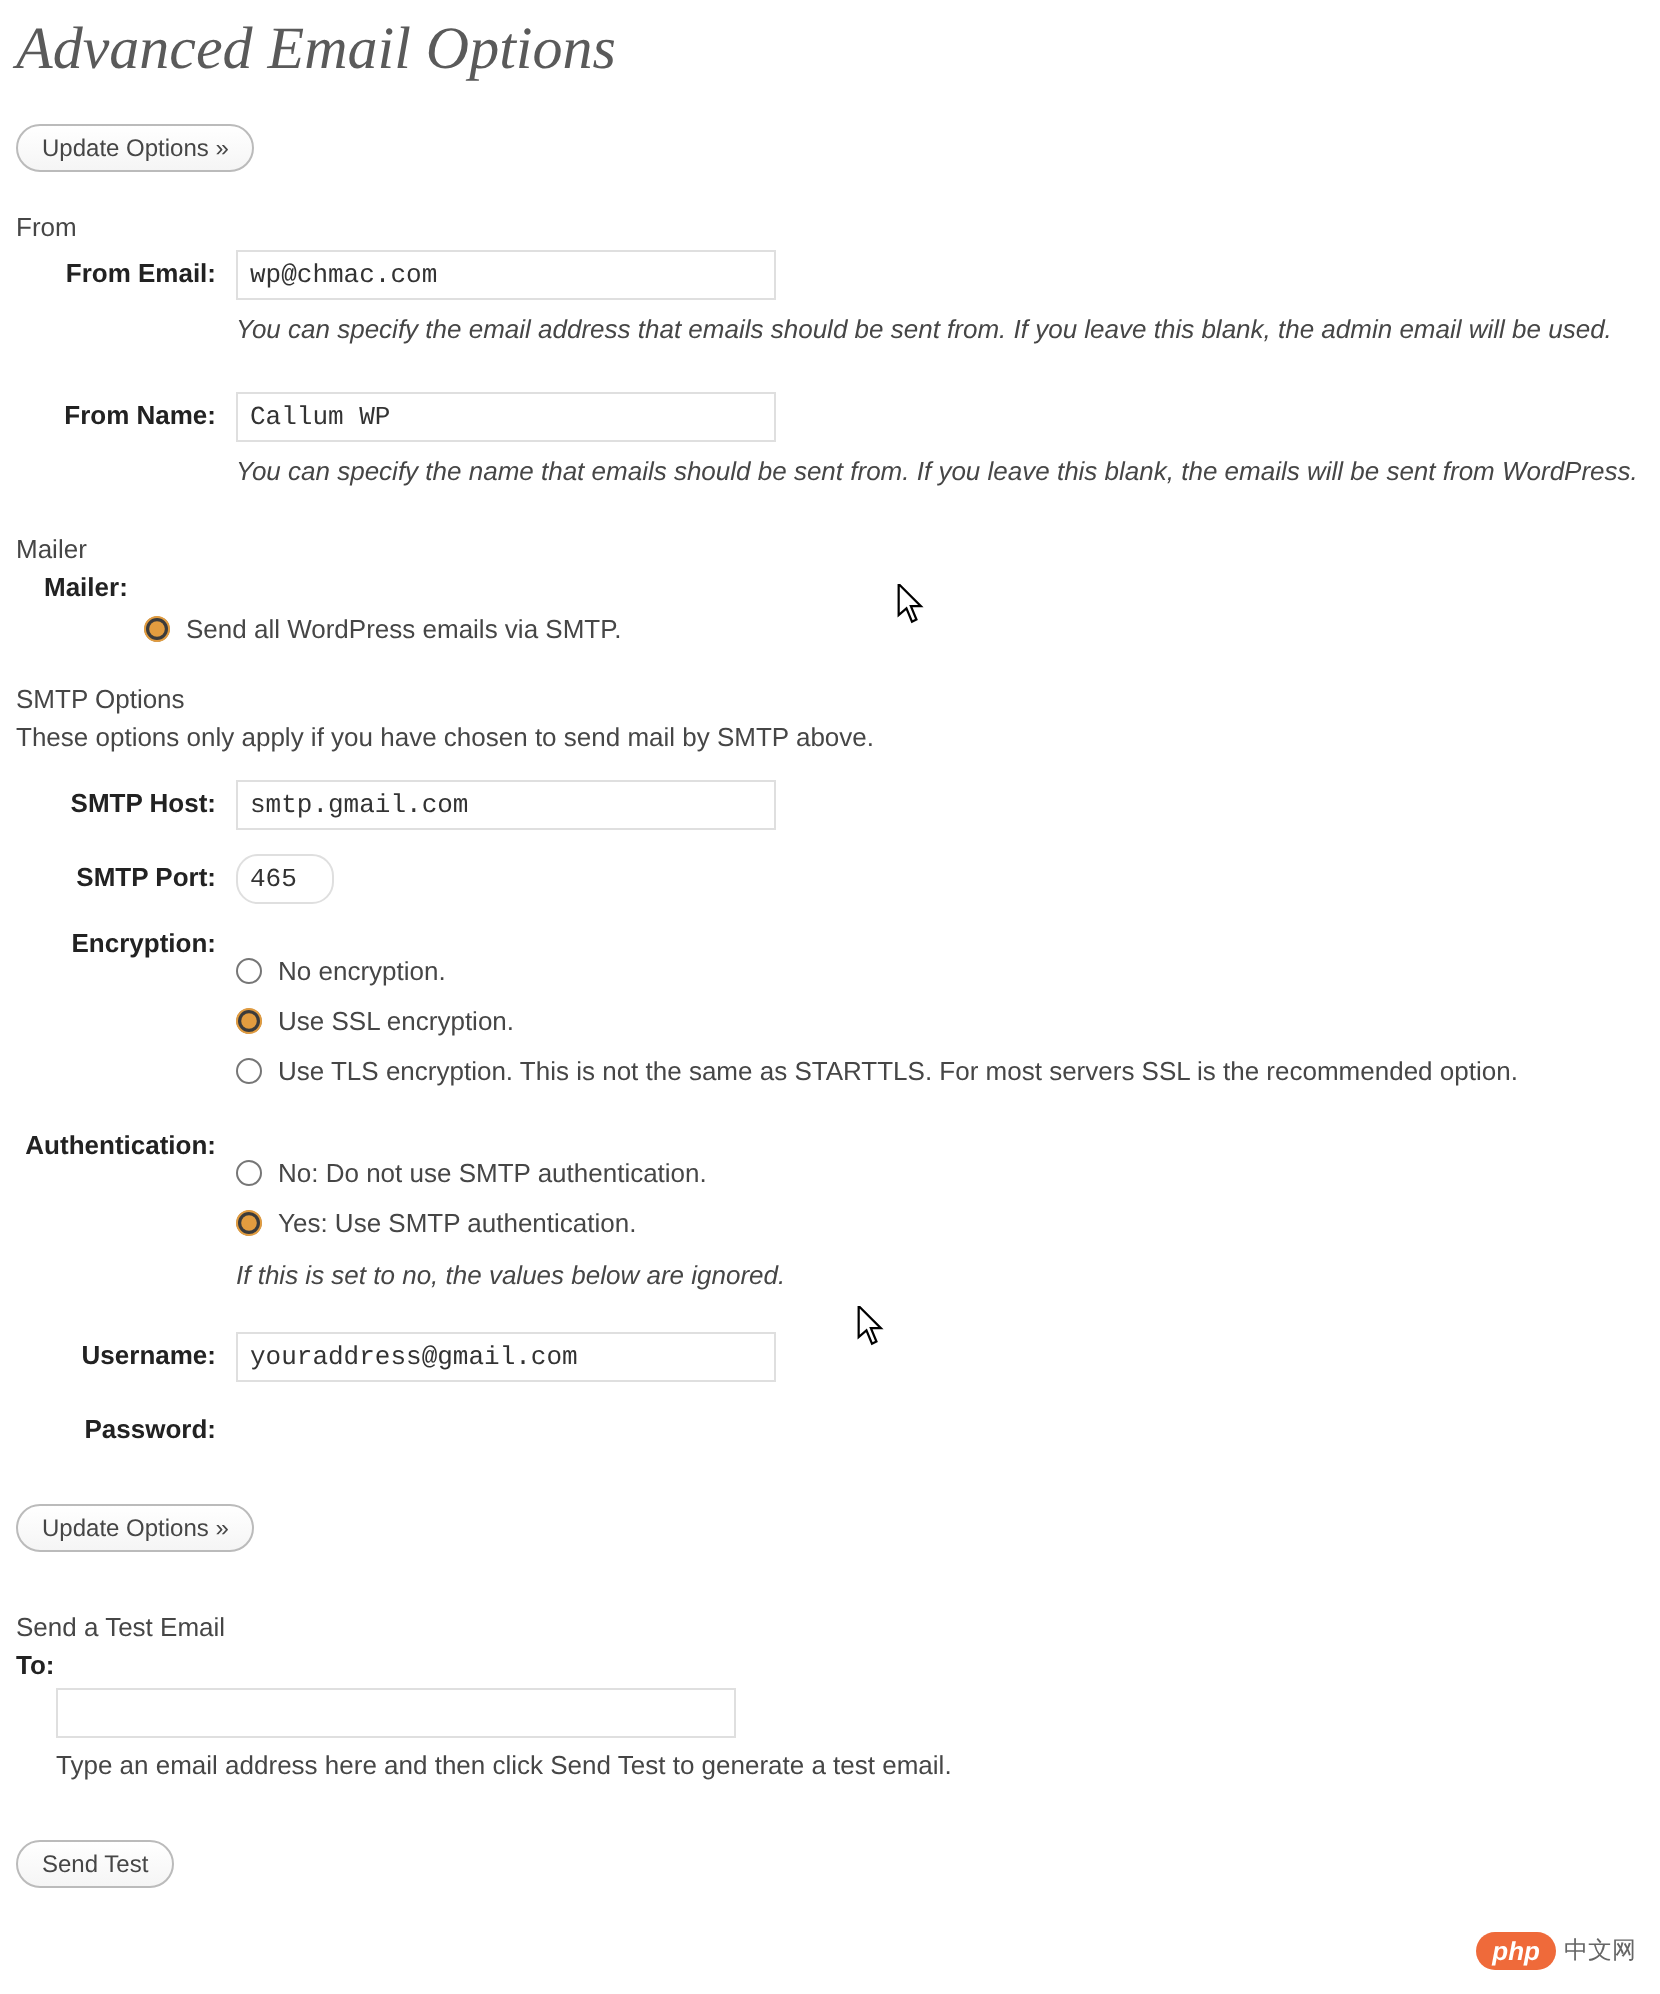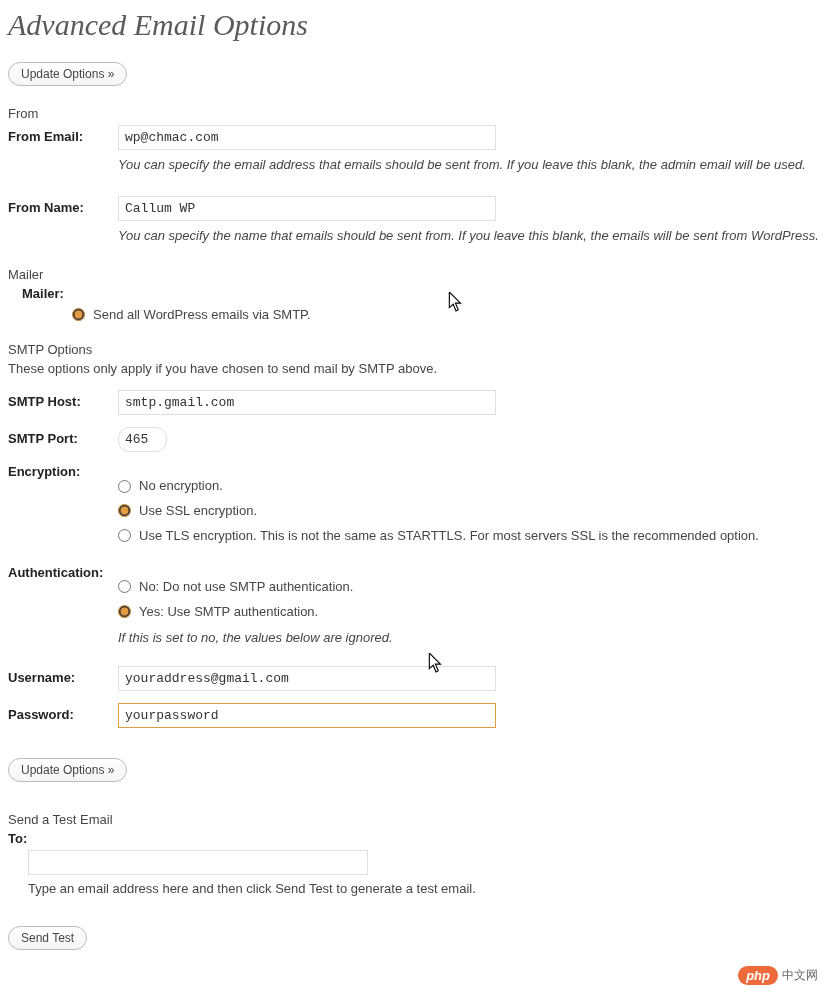--- a/index.html
+++ b/index.html
@@ -48,20 +48,21 @@
       color: #464646;
     }
     .form-row {
       display: flex;
       align-items: flex-start;
       margin-bottom: 4px;
     }
     .form-label {
       width: 110px;
       min-width: 110px;
+      text-align: right;
       padding-right: 10px;
       font-weight: bold;
       color: #222;
       font-size: 13px;
       padding-top: 4px;
     }
     .form-label.top-align {
       padding-top: 0;
     }
     .form-content {
@@ -76,21 +77,21 @@
     }
     input[type="text"], input[type="password"] {
       font-family: "Courier New", Courier, monospace;
       font-size: 13px;
       padding: 4px 6px;
       border: 1px solid #dfdfdf;
       background: #fff;
       color: #333;
     }
     input[type="text"].width-large {
-      width: 378px;
+      width: 270px;
     }
     input[type="text"].width-small {
       width: 49px;
       border-radius: 11px;
     }
     input.focused {
       border: 1px solid #e29c3f;
       outline: none;
     }
     .radio-row {
@@ -200,21 +201,21 @@
   <div class="form-row">
     <div class="form-label">SMTP Port:</div>
     <div class="form-content">
       <input type="text" class="width-small" value="465" style="">
     </div>
   </div>
 
   <div class="form-row">
     <div class="form-label top-align">Encryption:</div>
     <div class="form-content">
-      <div class="radio-row" style="margin-top:14px;align-items:flex-end;">
+      <div class="radio-row" style="margin-top:14px;">
         <input type="radio" name="encryption" style="">
         <span>No encryption.</span>
       </div>
       <div class="radio-row">
         <input type="radio" name="encryption" checked="" style="">
         <span>Use SSL encryption.</span>
       </div>
       <div class="radio-row">
         <input type="radio" name="encryption" style="">
         <span>Use TLS encryption. This is not the same as STARTTLS. For most servers SSL is the recommended option.</span>
@@ -239,23 +240,20 @@
 
   <div class="form-row" style="margin-top:18px;">
     <div class="form-label">Username:</div>
     <div class="form-content">
       <input type="text" class="width-large" value="youraddress@gmail.com" style="">
     </div>
   </div>
 
   <div class="form-row">
     <div class="form-label">Password:</div>
-    <div class="form-content">
-      <input type="text" class="width-large focused" value="yourpassword" style="">
-    </div>
   </div>
 </div>
 
 <div style="margin-top:30px; margin-bottom:30px;">
   <button class="button">Update Options »</button>
 </div>
 
 <div class="section-heading">Send a Test Email</div>
 <div style="font-weight:bold; color:#222; margin-bottom:2px;">To:</div>
 <div style="margin-left:20px;">

